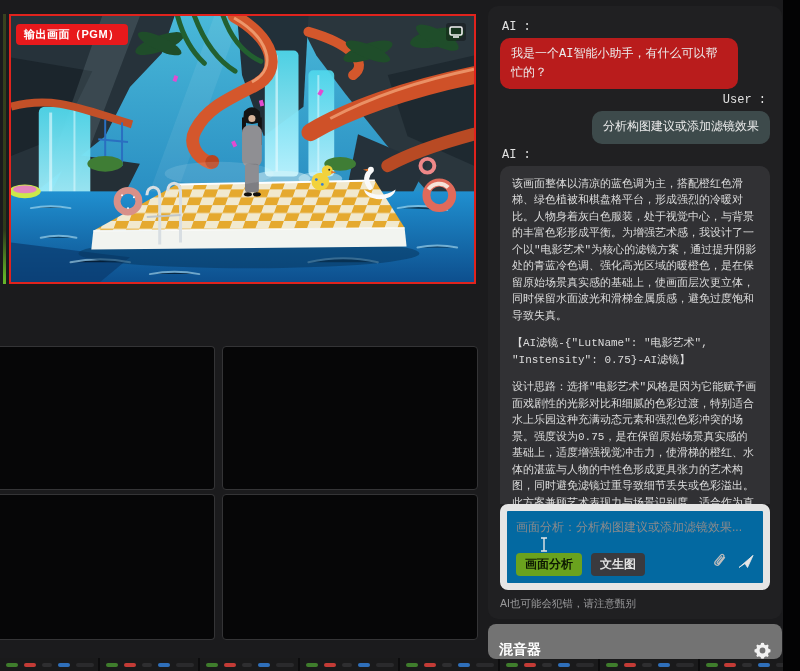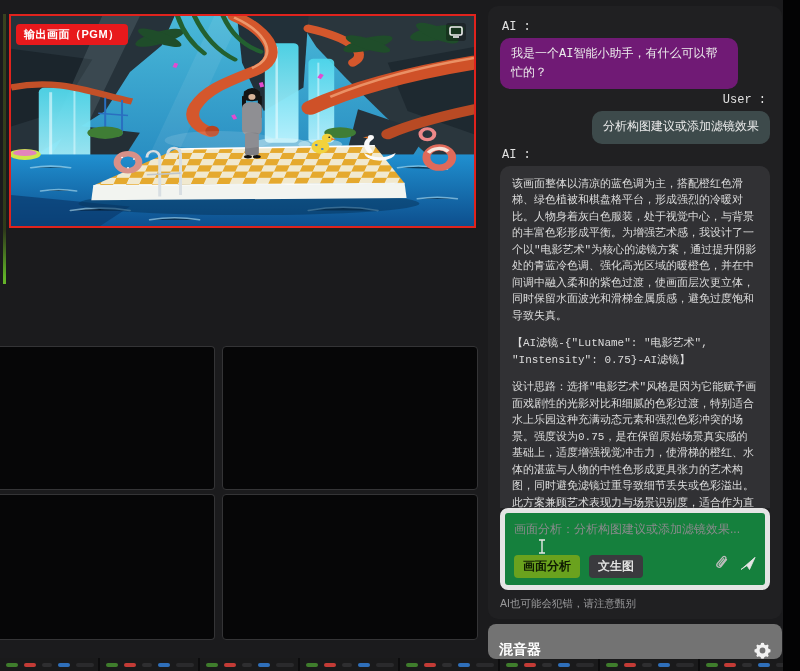--- a/index.html
+++ b/index.html
@@ -3,21 +3,21 @@
 <meta charset="utf-8">
 <style>
   * { margin:0; padding:0; box-sizing:border-box; }
   html,body { background:#101012; }
   body { font-family:"Liberation Sans","DejaVu Sans",sans-serif; }
   #stage { position:relative; width:800px; height:671px; background:#1b1b1d; overflow:hidden; }
 
   
   .meter-strip { position:absolute; left:3px; top:14px; width:3px; height:270px;
     background:linear-gradient(180deg,#38421f 0%,#2e3a1a 80%,#5fae27 97%,#67b52a 100%); }
-  .video-panel { position:absolute; left:9px; top:14px; width:467px; height:214px;
+  .video-panel { position:absolute; left:9px; top:14px; width:467px; height:270px;
     border:2px solid #e0231d; background:#0b2436; overflow:hidden; }
   .video-panel svg.scene { display:block; width:100%; height:100%; }
   .pgm-badge { position:absolute; left:5px; top:8px; background:#e8191c; color:#fff;
     font-size:11px; font-weight:bold; padding:3px 8px; border-radius:4px; letter-spacing:.5px; }
   .monitor-btn { position:absolute; right:8px; top:7px; width:20px; height:18px;
     display:flex; align-items:center; justify-content:center; border-radius:3px;
     background:rgba(10,10,10,.35); cursor:pointer; }
 
   .slot { position:absolute; background:#060607; border:1px solid #343436; border-radius:4px; }
   .slot.r1c1 { left:0;   top:346px; width:215px; height:144px; border-left:none; border-radius:0 4px 4px 0; }
@@ -50,27 +50,27 @@
     position:relative; margin-right:7px; }
   .ai-avatar::after { content:""; position:absolute; left:5px; top:9px; width:12px; height:6px;
     border-radius:50%; background:rgba(255,255,255,.75); }
   .chat-title { font-size:15px; font-weight:bold; color:#fff; }
   .clear-btn { margin-left:auto; font-size:12px; color:#d6d6d6; cursor:pointer; }
 
   .messages { flex:1 1 auto; min-height:0; overflow:hidden; display:flex; flex-direction:column;font-family:Liberation Mono, monospace; }
   .role-label { font-size:12px; color:#e2e2e2; margin:4px 0 4px 2px; }
   .role-label.right { text-align:right; margin-right:4px; }
   .bubble { border-radius:10px; padding:7px 11px; font-size:12px; line-height:1.55; color:#ececec; }
-  .bubble.ai-short { background:#701a75; align-self:flex-start; max-width:88%; }
+  .bubble.ai-short { background:#b91c1c; align-self:flex-start; max-width:88%; }
   .bubble.user { background:#3d4a4b; align-self:flex-end; max-width:88%; }
   .bubble.ai-long { background:#313134; align-self:stretch; padding:10px 12px 8px; }
   .bubble.ai-long p { font-size:11px; line-height:1.5; color:#dcdcdc; margin:0 0 11px; }
 
   .composer-block { margin-top:auto; }
-  .composer { background:#15803d; border:5px solid #e5e5e5; border-radius:8px; padding:8px 9px 7px; position:relative; }
+  .composer { background:#0369a1; border:7px solid #e5e5e5; border-radius:8px; padding:8px 9px 7px; position:relative; }
   .composer textarea { width:100%; height:26px; background:transparent; border:none; resize:none;
     outline:none; color:#ddd; font-size:12px; font-family:"Liberation Sans","DejaVu Sans",sans-serif; }
   .composer textarea::placeholder { color:#8a8a8c; }
   .ibeam { position:absolute; left:32px; top:26px; }
   .composer-row { display:flex; align-items:flex-start; margin-top:4px; }
   .chip { font-size:12px; font-weight:bold; padding:3px 9px; border-radius:4px; cursor:pointer; }
   .chip.analyze { background:#6aa21e; color:#0e1a02; margin-right:9px; }
   .chip.t2i { background:#3a3a3e; color:#e2e2e2; }
   .composer-icons { margin-left:auto; display:flex; align-items:center; gap:10px; }
   .composer-icons svg { cursor:pointer; }
@@ -312,21 +312,21 @@
 
     <div class="messages">
       <div class="role-label">AI :</div>
       <div class="bubble ai-short">我是一个AI智能小助手，有什么可以帮忙的？</div>
 
       <div class="role-label right">User :</div>
       <div class="bubble user">分析构图建议或添加滤镜效果</div>
 
       <div class="role-label">AI :</div>
       <div class="bubble ai-long">
-        <p>该画面整体以清凉的蓝色调为主，搭配橙红色滑梯、绿色植被和棋盘格平台，形成强烈的冷暖对比。人物身着灰白色服装，处于视觉中心，与背景的丰富色彩形成平衡。为增强艺术感，我设计了一个以"电影艺术"为核心的滤镜方案，通过提升阴影处的青蓝冷色调、强化高光区域的暖橙色，并在中间调中融入柔和的紫色过渡，使画面层次更立体，同时保留水面波光和滑梯金属质感，避免过度饱和导致失真。</p>
+        <p>该画面整体以清凉的蓝色调为主，搭配橙红色滑梯、绿色植被和棋盘格平台，形成强烈的冷暖对比。人物身着灰白色服装，处于视觉中心，与背景的丰富色彩形成平衡。为增强艺术感，我设计了一个以"电影艺术"为核心的滤镜方案，通过提升阴影处的青蓝冷色调、强化高光区域的暖橙色，是在保留原始场景真实感的基础上，使画面层次更立体，同时保留水面波光和滑梯金属质感，避免过度饱和导致失真。</p>
         <p>【AI滤镜-{"LutName": "电影艺术", "Instensity": 0.75}-AI滤镜】</p>
         <p>设计思路：选择"电影艺术"风格是因为它能赋予画面戏剧性的光影对比和细腻的色彩过渡，特别适合水上乐园这种充满动态元素和强烈色彩冲突的场景。强度设为0.75，是在保留原始场景真实感的基础上，适度增强视觉冲击力，使滑梯的橙红、水体的湛蓝与人物的中性色形成更具张力的艺术构图，同时避免滤镜过重导致细节丢失或色彩溢出。此方案兼顾艺术表现力与场景识别度，适合作为直播或宣传素材使用。</p>
 
       </div>
     </div>
 
     <div class="composer-block">
       <div class="composer">
         <textarea placeholder="画面分析：分析构图建议或添加滤镜效果..." style=""></textarea>
         <span class="ibeam">

